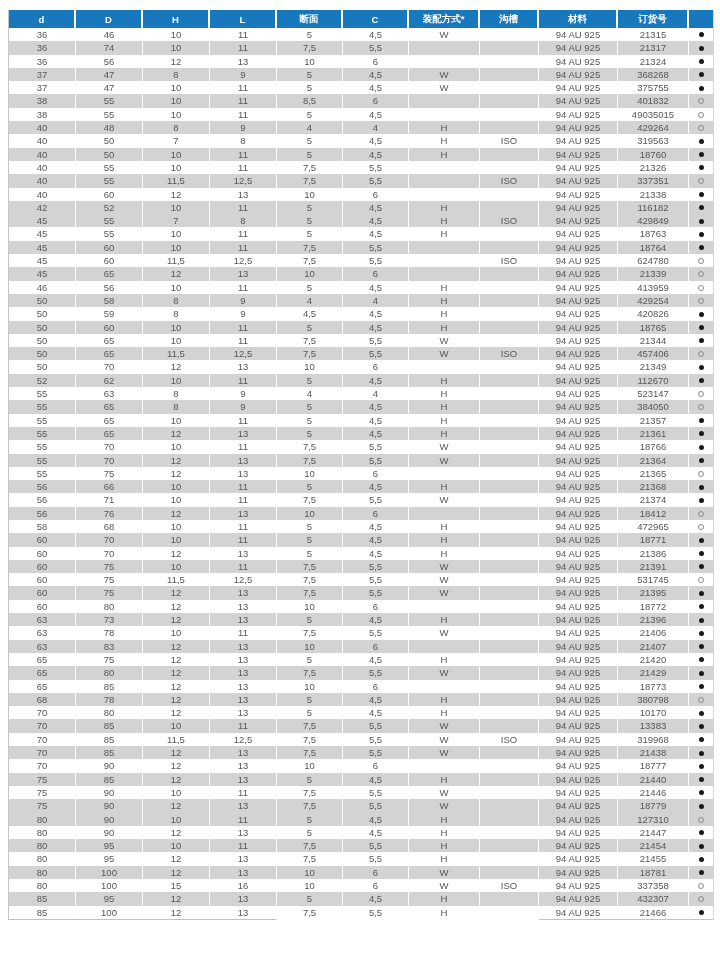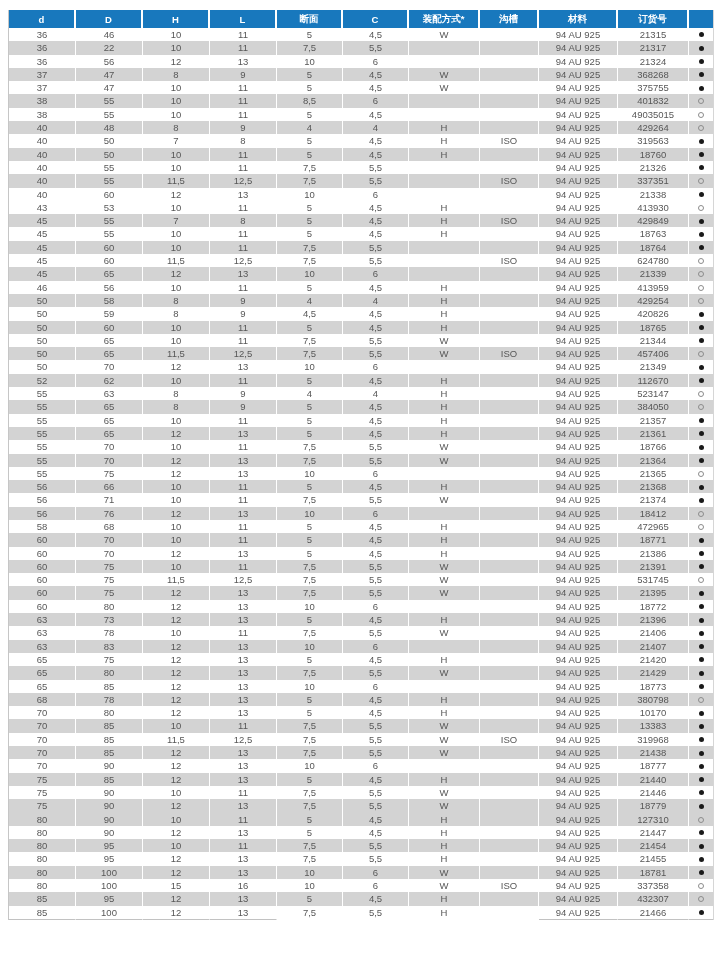--- a/index.html
+++ b/index.html
@@ -115,21 +115,21 @@
     <td>5</td>
     <td>4,5</td>
     <td>W</td>
     <td></td>
     <td>94 AU 925</td>
     <td>21315</td>
     <td><span class="dot filled"></span></td>
   </tr>
         <tr class="even">
     <td>36</td>
-    <td>22</td>
+    <td>74</td>
     <td>10</td>
     <td>11</td>
     <td>7,5</td>
     <td>5,5</td>
     <td></td>
     <td></td>
     <td>94 AU 925</td>
     <td>21317</td>
     <td><span class="dot filled"></span></td>
   </tr>
@@ -269,32 +269,32 @@
     <td>12</td>
     <td>13</td>
     <td>10</td>
     <td>6</td>
     <td></td>
     <td></td>
     <td>94 AU 925</td>
     <td>21338</td>
     <td><span class="dot filled"></span></td>
   </tr>
-        <tr class="odd">
-    <td>43</td>
-    <td>53</td>
-    <td>10</td>
-    <td>11</td>
-    <td>5</td>
-    <td>4,5</td>
-    <td>H</td>
-    <td></td>
-    <td>94 AU 925</td>
-    <td>413930</td>
-    <td><span class="dot open"></span></td>
+        <tr class="even">
+    <td>42</td>
+    <td>52</td>
+    <td>10</td>
+    <td>11</td>
+    <td>5</td>
+    <td>4,5</td>
+    <td>H</td>
+    <td></td>
+    <td>94 AU 925</td>
+    <td>116182</td>
+    <td><span class="dot filled"></span></td>
   </tr>
         <tr class="even">
     <td>45</td>
     <td>55</td>
     <td>7</td>
     <td>8</td>
     <td>5</td>
     <td>4,5</td>
     <td>H</td>
     <td>ISO</td>

